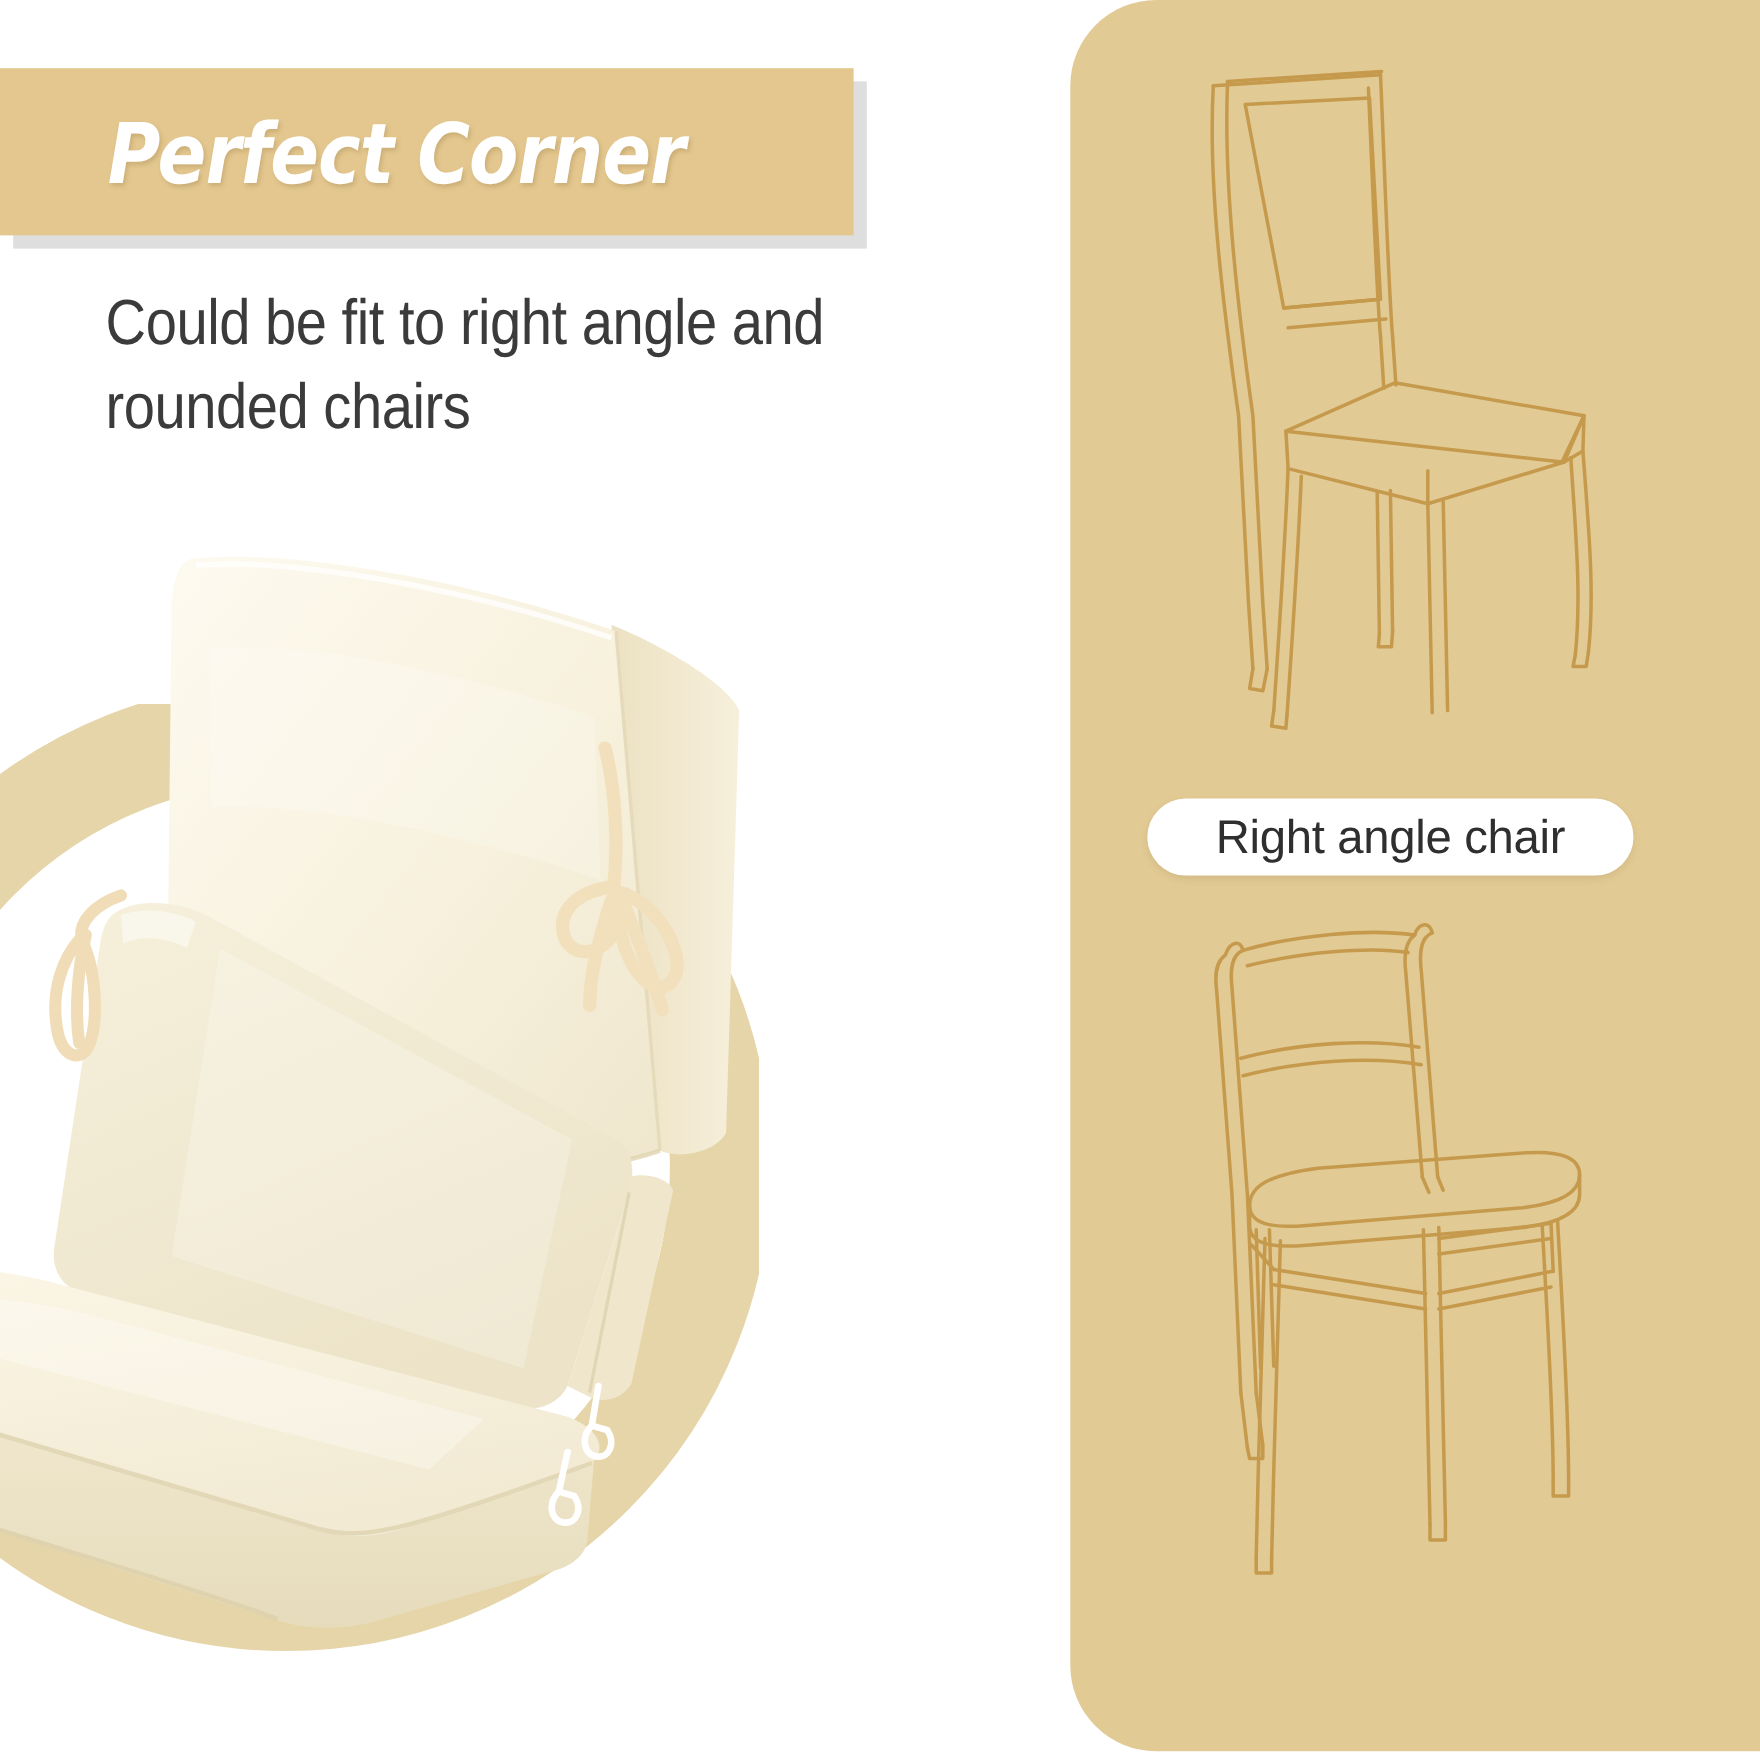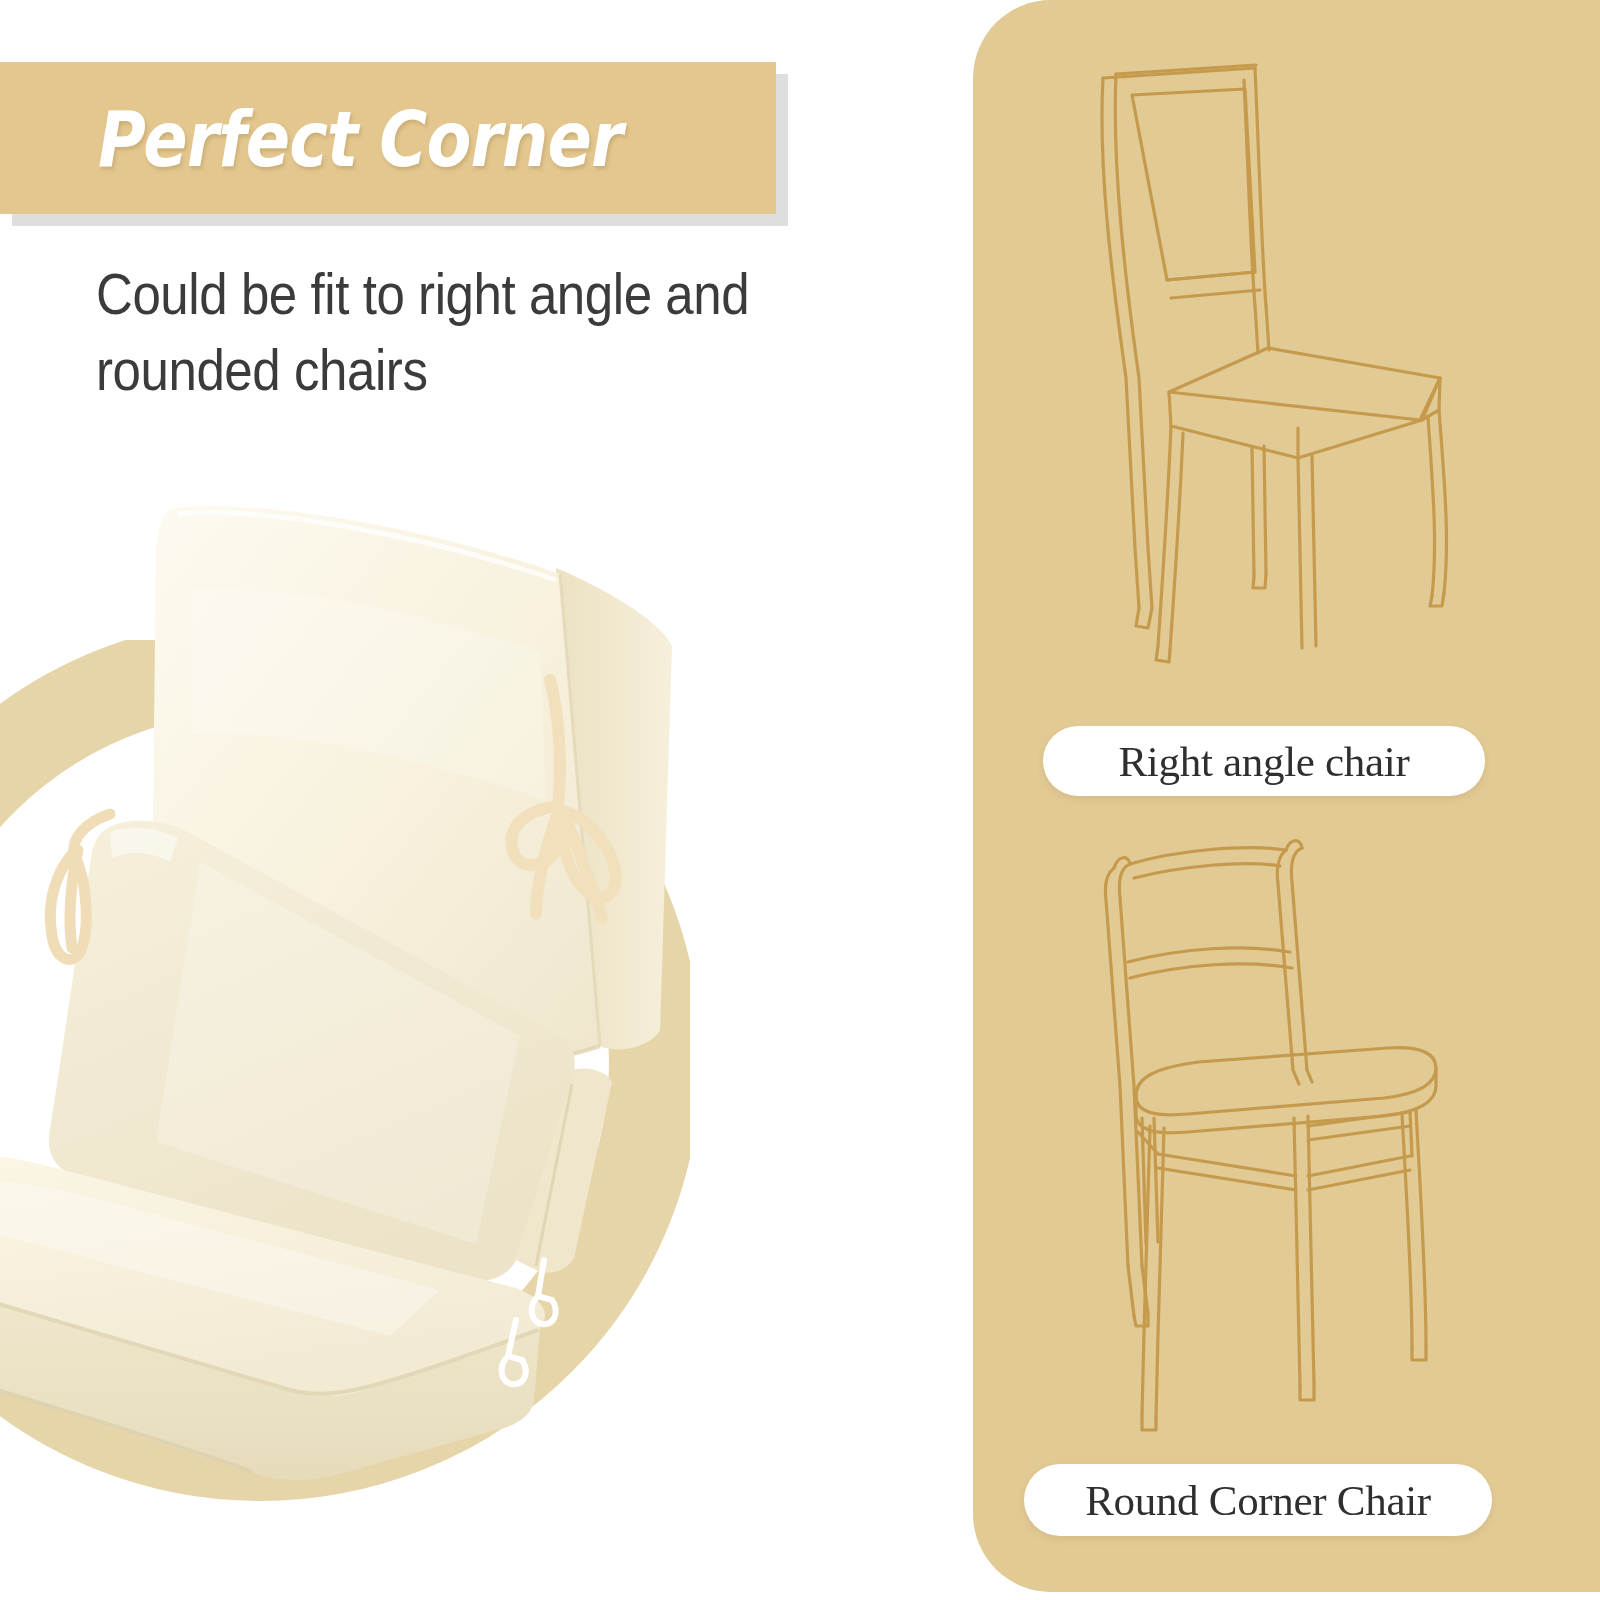--- a/index.html
+++ b/index.html
@@ -109,21 +109,21 @@
   .pill {
     position: absolute;
     background: #ffffff;
     border-radius: 60px;
     display: flex;
     align-items: center;
     justify-content: center;
     box-shadow: 0 3px 7px rgba(120,95,45,0.13);
   }
   .pill-label {
-    font-family: Liberation Serif, serif;
+    font-family: Liberation Sans, sans-serif;
     font-size: 43px;
     font-weight: 400;
     color: #2f2f2f;
     letter-spacing: -0.3px;
     white-space: nowrap;
   }
   .pill-right-angle { left: 1043px; top: 726px;  width: 442px; height: 70px; }
   .pill-round-corner{ left: 1024px; top: 1464px; width: 468px; height: 72px; }
 </style>
 </head>
@@ -231,23 +231,20 @@
       <path d="M100 328 L238 350"></path>
       <path d="M100 342 L238 364"></path>
       <path d="M250 350 L352 330"></path>
       <path d="M250 364 L352 344"></path>
       <path d="M250 300 L352 286"></path>
       <path d="M250 314 L352 300"></path>
       <path d="M352 286 L354 330"></path>
     </svg>
   </div>
 
-  <div class="pill pill-round-corner">
-    <span class="pill-label">Round Corner Chair</span>
-  </div>
 
   <div class="deco-ring-wrap">
     <svg viewBox="0 0 860 960" width="860" height="960">
       <circle cx="430" cy="420" r="395" fill="none" stroke="#e5d5a8" stroke-width="92"></circle>
     </svg>
   </div>
 
   <div class="product">
     <svg viewBox="0 0 740 1010" width="740" height="1010">
       <defs>

